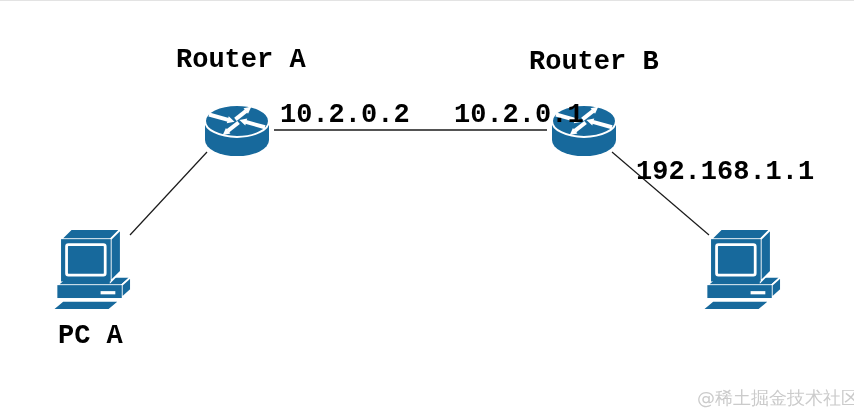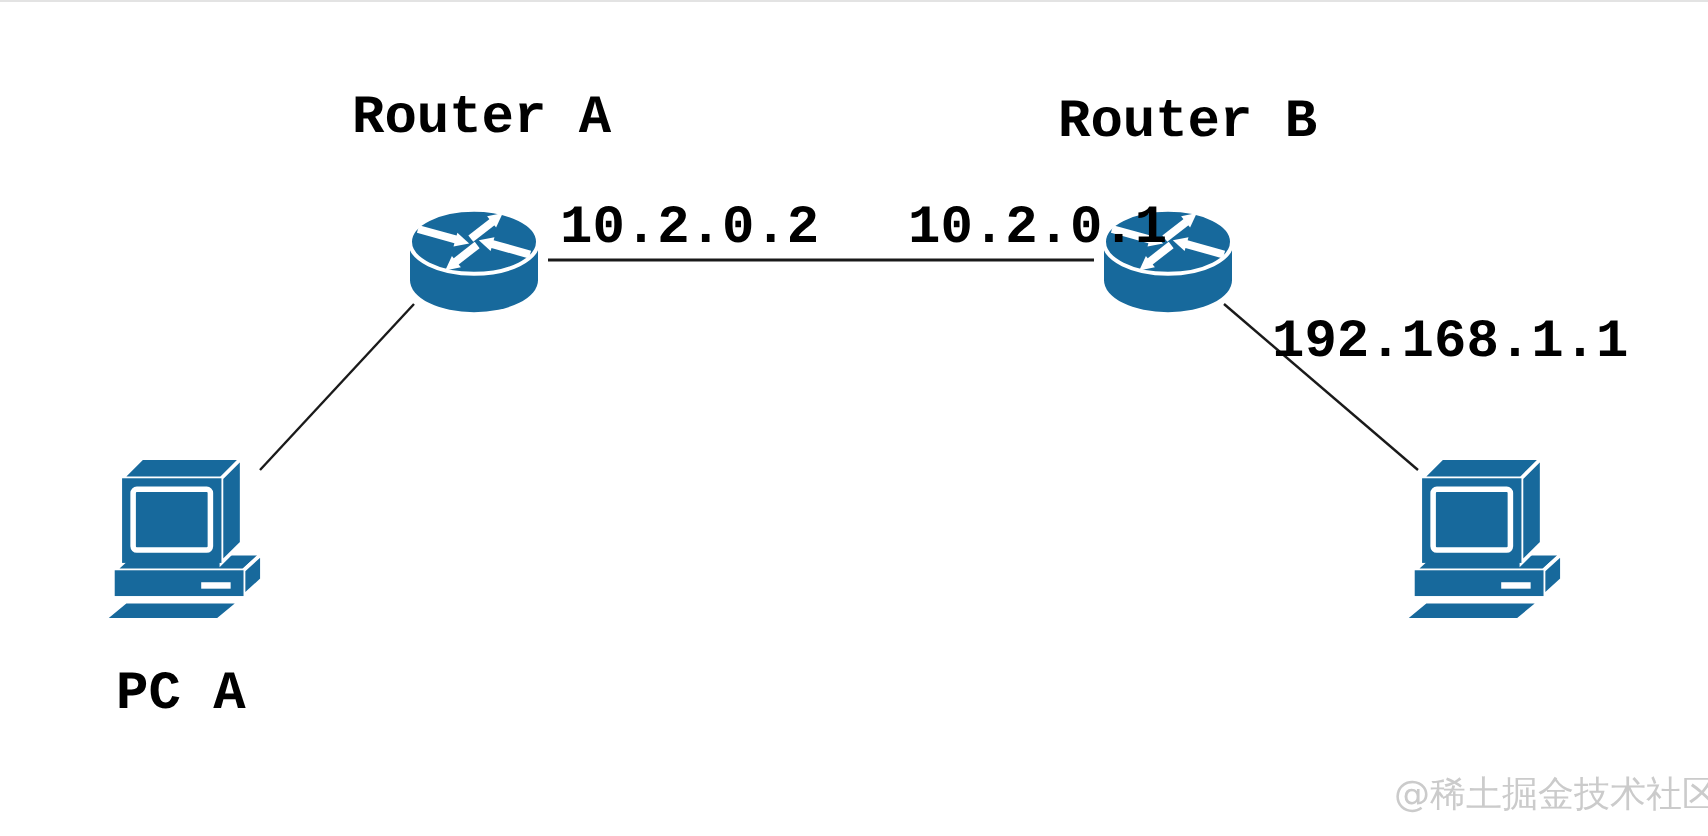--- a/index.html
+++ b/index.html
@@ -38,21 +38,21 @@
     z-index: 3;
     font-family: "DejaVu Sans", "Liberation Sans", sans-serif;
     font-size: 18px;
     color: var(--watermark-color, #cbcbcb);
     white-space: nowrap;
     line-height: 1;
   }
   
   .t-router-a { left: 176px; top: 46px; }
   .t-router-b { left: 529px; top: 48px; }
-  .t-pc-a     { left: 58px;  top: 322px; margin-top: 12px; }
+  .t-pc-a     { left: 58px;  top: 322px; }
   .t-pc-b     { left: 707px; top: 323px; }
   .ip-a-wan   { left: 280px; top: 101px; }
   .ip-b-wan   { left: 454px; top: 101px; }
   .ip-a-lan   { left: 41px;  top: 139px; }
   .ip-b-lan   { left: 636px; top: 158px; }
   .ip-pc-a    { left: 138px; top: 242px; }
   .ip-pc-b    { left: 546px; top: 242px; }
   
   .router-a-pos { left: 197px; top: 99px;  width: 80px; height: 61px; }
   .router-b-pos { left: 544px; top: 99px;  width: 80px; height: 61px; }

